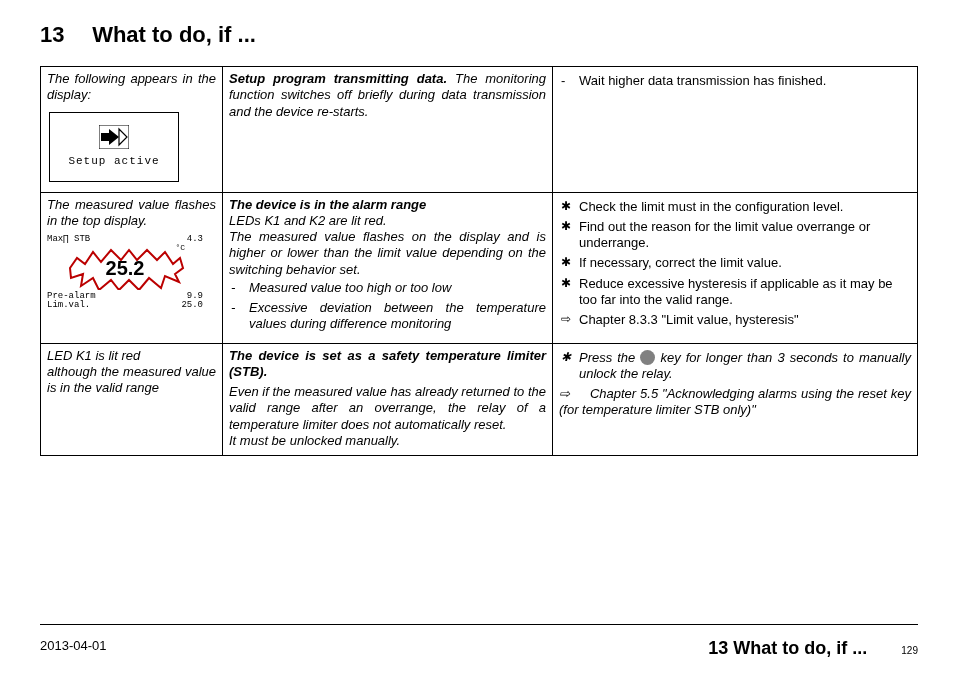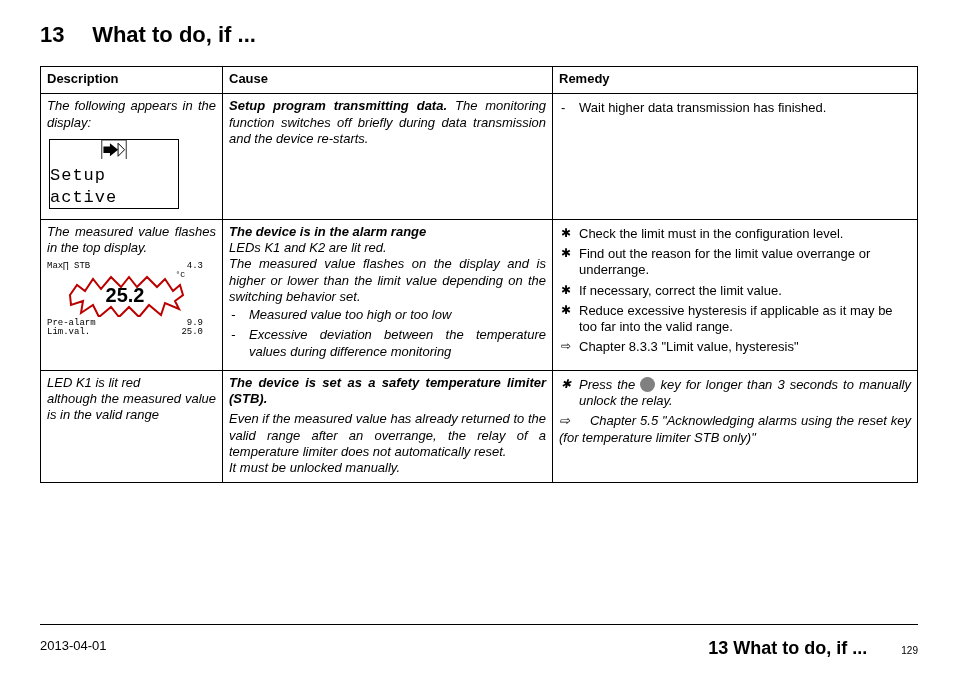--- a/index.html
+++ b/index.html
@@ -74,21 +74,21 @@
   .setup-box {
     border: 1px solid #000;
     width: 130px;
     height: 70px;
     margin: 8px 0 4px 2px;
     display: flex;
     flex-direction: column;
     align-items: center;
     justify-content: center;
     font-family: "Courier New", monospace;
-    font-size: 17px;
+    font-size: 11px;
     letter-spacing: 1px;
   }
   .setup-box svg { margin-bottom: 6px; }
   .alarm-box {
     margin: 6px 0 2px 0;
     font-family: "Courier New", monospace;
     font-size: 9px;
     line-height: 1.0;
     position: relative;
     width: 156px;
@@ -144,25 +144,20 @@
   <span>What to do, if ...</span>
 </h1>
 
 <table class="main">
   <colgroup>
     <col class="col-desc">
       <col class="col-cause">
       <col class="col-remedy">
   </colgroup>
   <tbody>
-      <tr>
-    <th>Description</th>
-    <th>Cause</th>
-    <th>Remedy</th>
-  </tr>
 
   <tr>
     <td>
       <div class="justify">The following appears in the display:</div>
       <div class="setup-box">
         <svg width="30" height="24" viewBox="0 0 30 24">
           <polygon points="2,8 2,16 10,16 10,20 20,12 10,4 10,8" fill="#000"></polygon>
           <polygon points="20,8 20,4 28,12 20,20 20,16" fill="none" stroke="#000" stroke-width="1.2"></polygon>
           <rect x="0" y="0" width="30" height="24" fill="none" stroke="#000" stroke-width="1"></rect>
         </svg>

